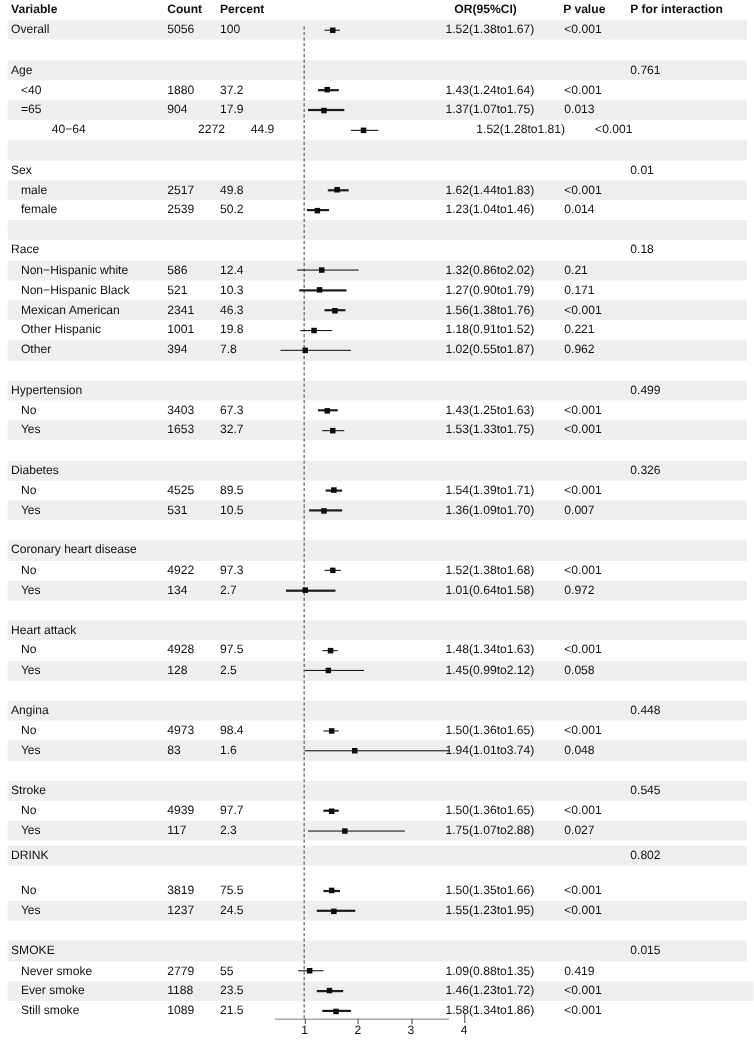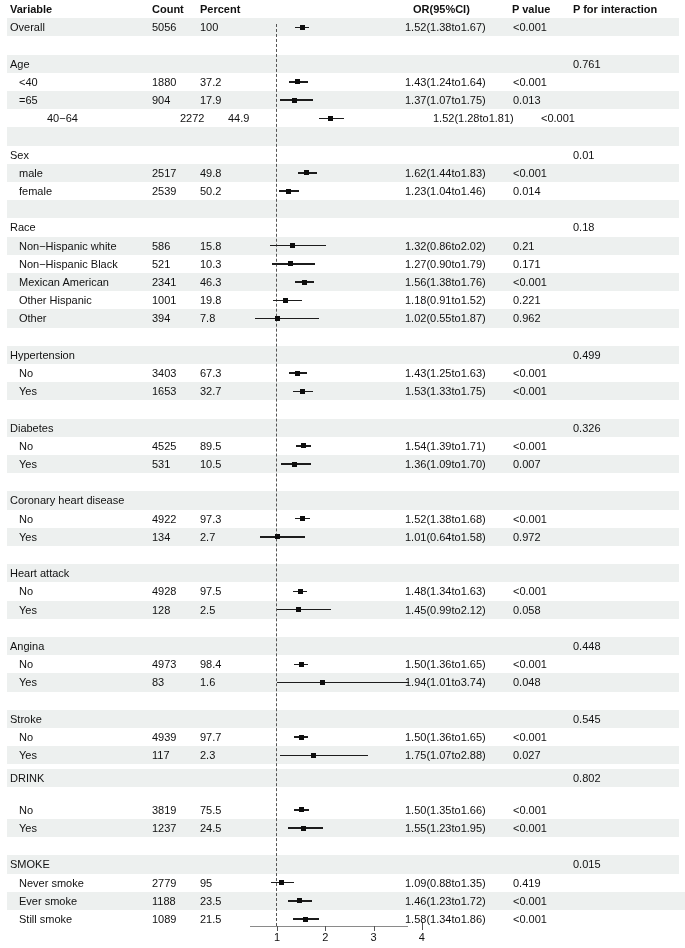--- a/index.html
+++ b/index.html
@@ -132,21 +132,21 @@
         <div class="band"></div>
       </div>
       <div class="row" style="top: 218.4px;">
         <span class="cell c-label">Race</span>
         <span class="cell c-pint">0.18</span>
       </div>
       <div class="row" style="top: 236.6px;">
         <div class="band"></div>
         <span class="cell c-label indent">Non−Hispanic white</span>
         <span class="cell c-count">586</span>
-        <span class="cell c-percent">15.8</span>
+        <span class="cell c-percent">12.4</span>
         <span class="cell c-or">1.32(0.86to2.02)</span>
         <span class="cell c-p">0.21</span>
         <div class="plot">
           <div class="ci" style="left: 30.238px; width: 56.028px;"></div>
           <div class="mk" style="left: 49.956px;"></div>
         </div>
       </div>
       <div class="row" style="top: 254.8px;">
         <span class="cell c-label indent">Non−Hispanic Black</span>
         <span class="cell c-count">521</span>
@@ -396,21 +396,21 @@
       </div>
       <div class="row" style="top: 837.2px;"></div>
       <div class="row" style="top: 855.4px;">
         <div class="band"></div>
         <span class="cell c-label">SMOKE</span>
         <span class="cell c-pint">0.015</span>
       </div>
       <div class="row" style="top: 873.6px; text-align: center;">
         <span class="cell c-label indent">Never smoke</span>
         <span class="cell c-count">2779</span>
-        <span class="cell c-percent">95</span>
+        <span class="cell c-percent">55</span>
         <span class="cell c-or">1.09(0.88to1.35)</span>
         <span class="cell c-p">0.419</span>
         <div class="plot">
           <div class="ci" style="left: 31.204px; width: 22.701px;"></div>
           <div class="mk" style="left: 38.847px;"></div>
         </div>
       </div>
       <div class="row" style="top: 891.8px; padding-left: 46px;">
         <div class="band"></div>
         <span class="cell c-label indent">Ever smoke</span>

